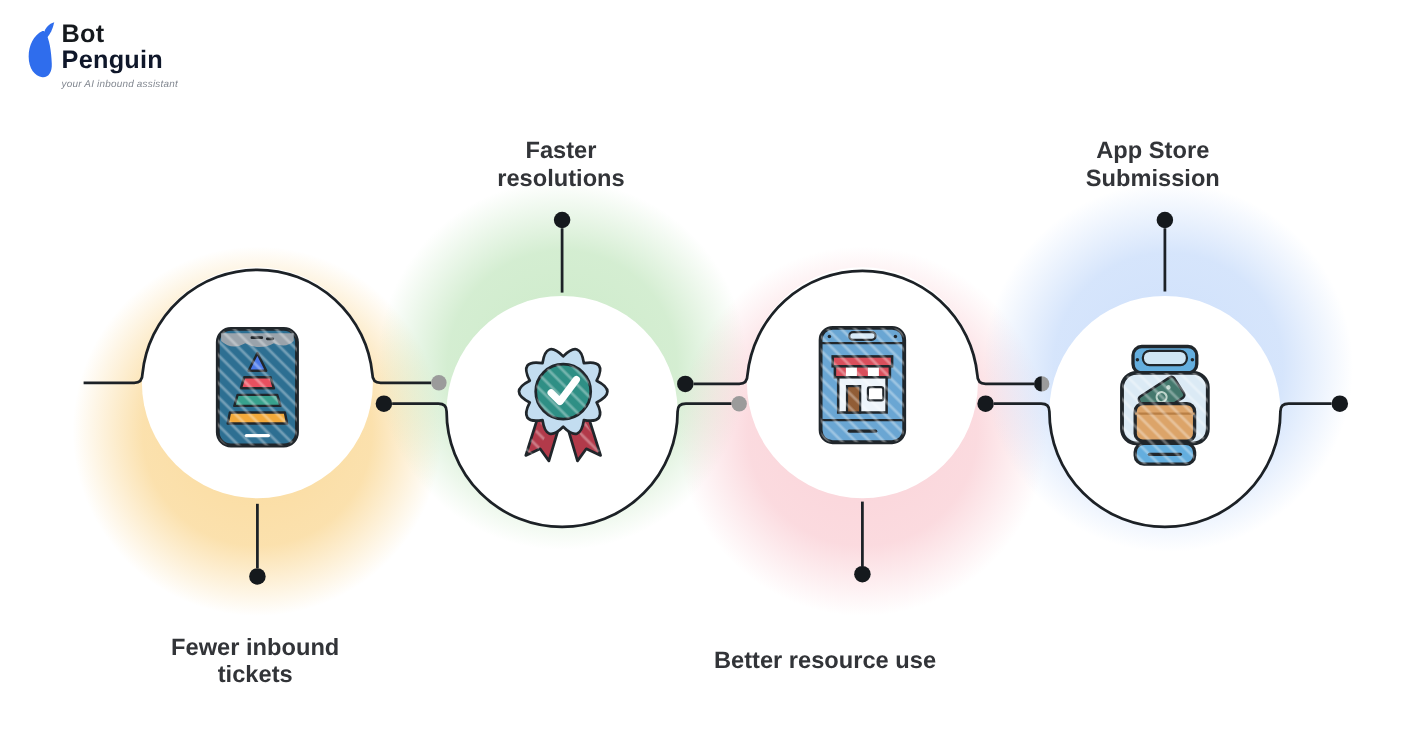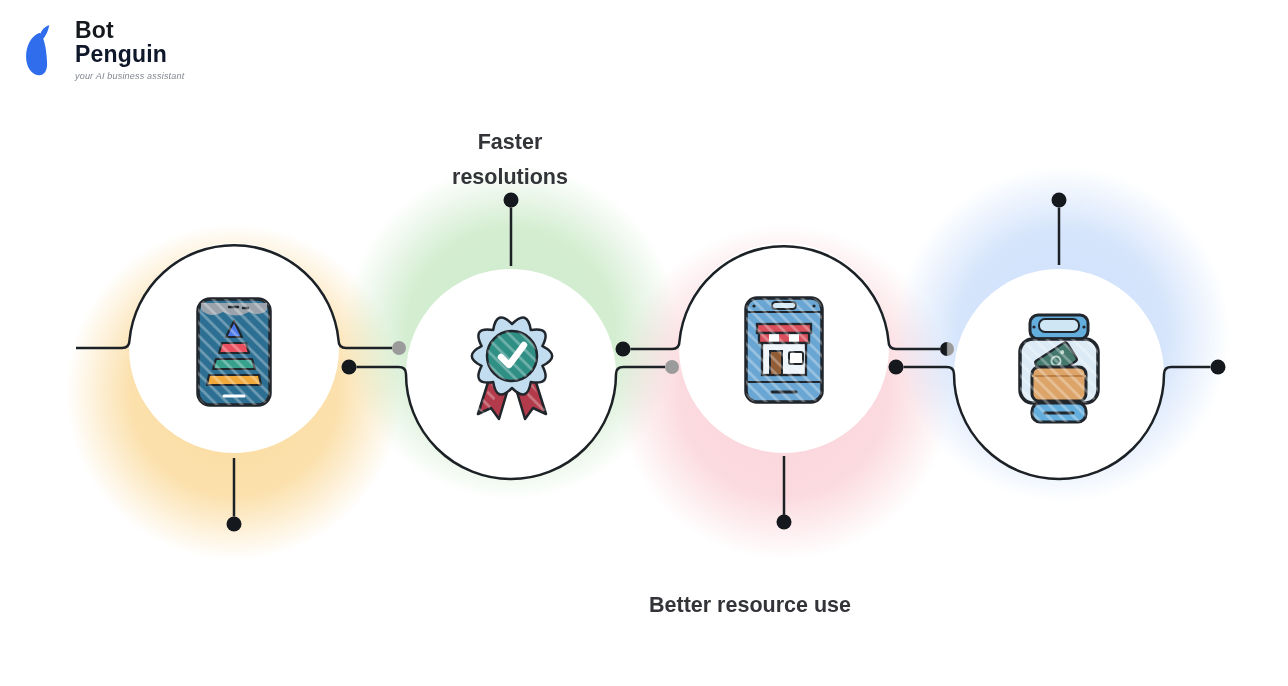--- a/index.html
+++ b/index.html
@@ -1,24 +1,24 @@
 <!DOCTYPE html>
 <html><head>
 <meta charset="utf-8">
 <style>
   html,body{margin:0;padding:0;background:#ffffff;}
   .stage{position:relative;width:1288px;height:686px;background:#ffffff;overflow:hidden;
          font-family:"Liberation Sans",sans-serif;}
   .diagram{position:absolute;left:0;top:0;}
-  .logo{position:absolute;left:18px;top:18px;display:flex;gap:23px;align-items:flex-end;}
+  .logo{position:absolute;left:18px;top:18px;display:flex;gap:4px;align-items:flex-start;}
   .logo-text{display:flex;flex-direction:column;}
   .logo-bot{font-size:23px;font-weight:800;color:#15191d;line-height:24px;letter-spacing:.2px;}
   .logo-penguin{font-size:23px;font-weight:800;color:#0f172a;line-height:24px;letter-spacing:.2px;}
   .logo-tagline{font-size:9px;font-style:italic;color:#80868f;margin-top:5px;letter-spacing:.2px;}
-  .label{position:absolute;text-align:center;font-size:21.5px;font-weight:bold;color:#323438;line-height:35px;}
+  .label{position:absolute;text-align:center;font-size:21.5px;font-weight:bold;color:#323438;line-height:25px;}
   .connector{fill:none;stroke:#1c2126;stroke-width:2.5;}
 </style>
 </head>
 <body>
 
 <div class="stage">
 
   <svg class="diagram" width="1288" height="686" viewBox="0 0 1288 686">
     <defs>
       <pattern id="hatch" width="9" height="9" patternUnits="userSpaceOnUse" patternTransform="rotate(-45)">
@@ -154,20 +154,22 @@
   </svg>
 
   <div class="logo">
     <svg width="34" height="58" viewBox="0 0 38 60">
       <path d="M23 9 C14 13 9 24 9 35 C9 47 15 55 23 56 C29 56.5 33 51 32.5 42 C32 29 30 17 26 10.5 C25.2 9 24 8.6 23 9 Z" fill="#2f6ded"></path>
       <path d="M24.5 11 C26 5.5 29.5 1.5 35 0 C33.5 7 31 12 27.5 16 Z" fill="#2f6ded"></path>
     </svg>
     <div class="logo-text">
       <div class="logo-bot">Bot</div>
       <div class="logo-penguin">Penguin</div>
-      <div class="logo-tagline">your AI business assistant</div>
+      <div class="logo-tagline">your AI inbound assistant</div>
     </div>
   </div>
 
+  <div class="label" style="left:142px;top:576px;width:180px;">Fewer inbound tickets</div>
   <div class="label" style="left:430px;top:125px;width:160px;">Faster resolutions</div>
   <div class="label" style="left:620px;top:588px;width:260px;">Better resource use</div>
+  <div class="label" style="left:958px;top:125px;width:180px;">App Store Submission</div>
 
 </div>
 
 </body></html>

